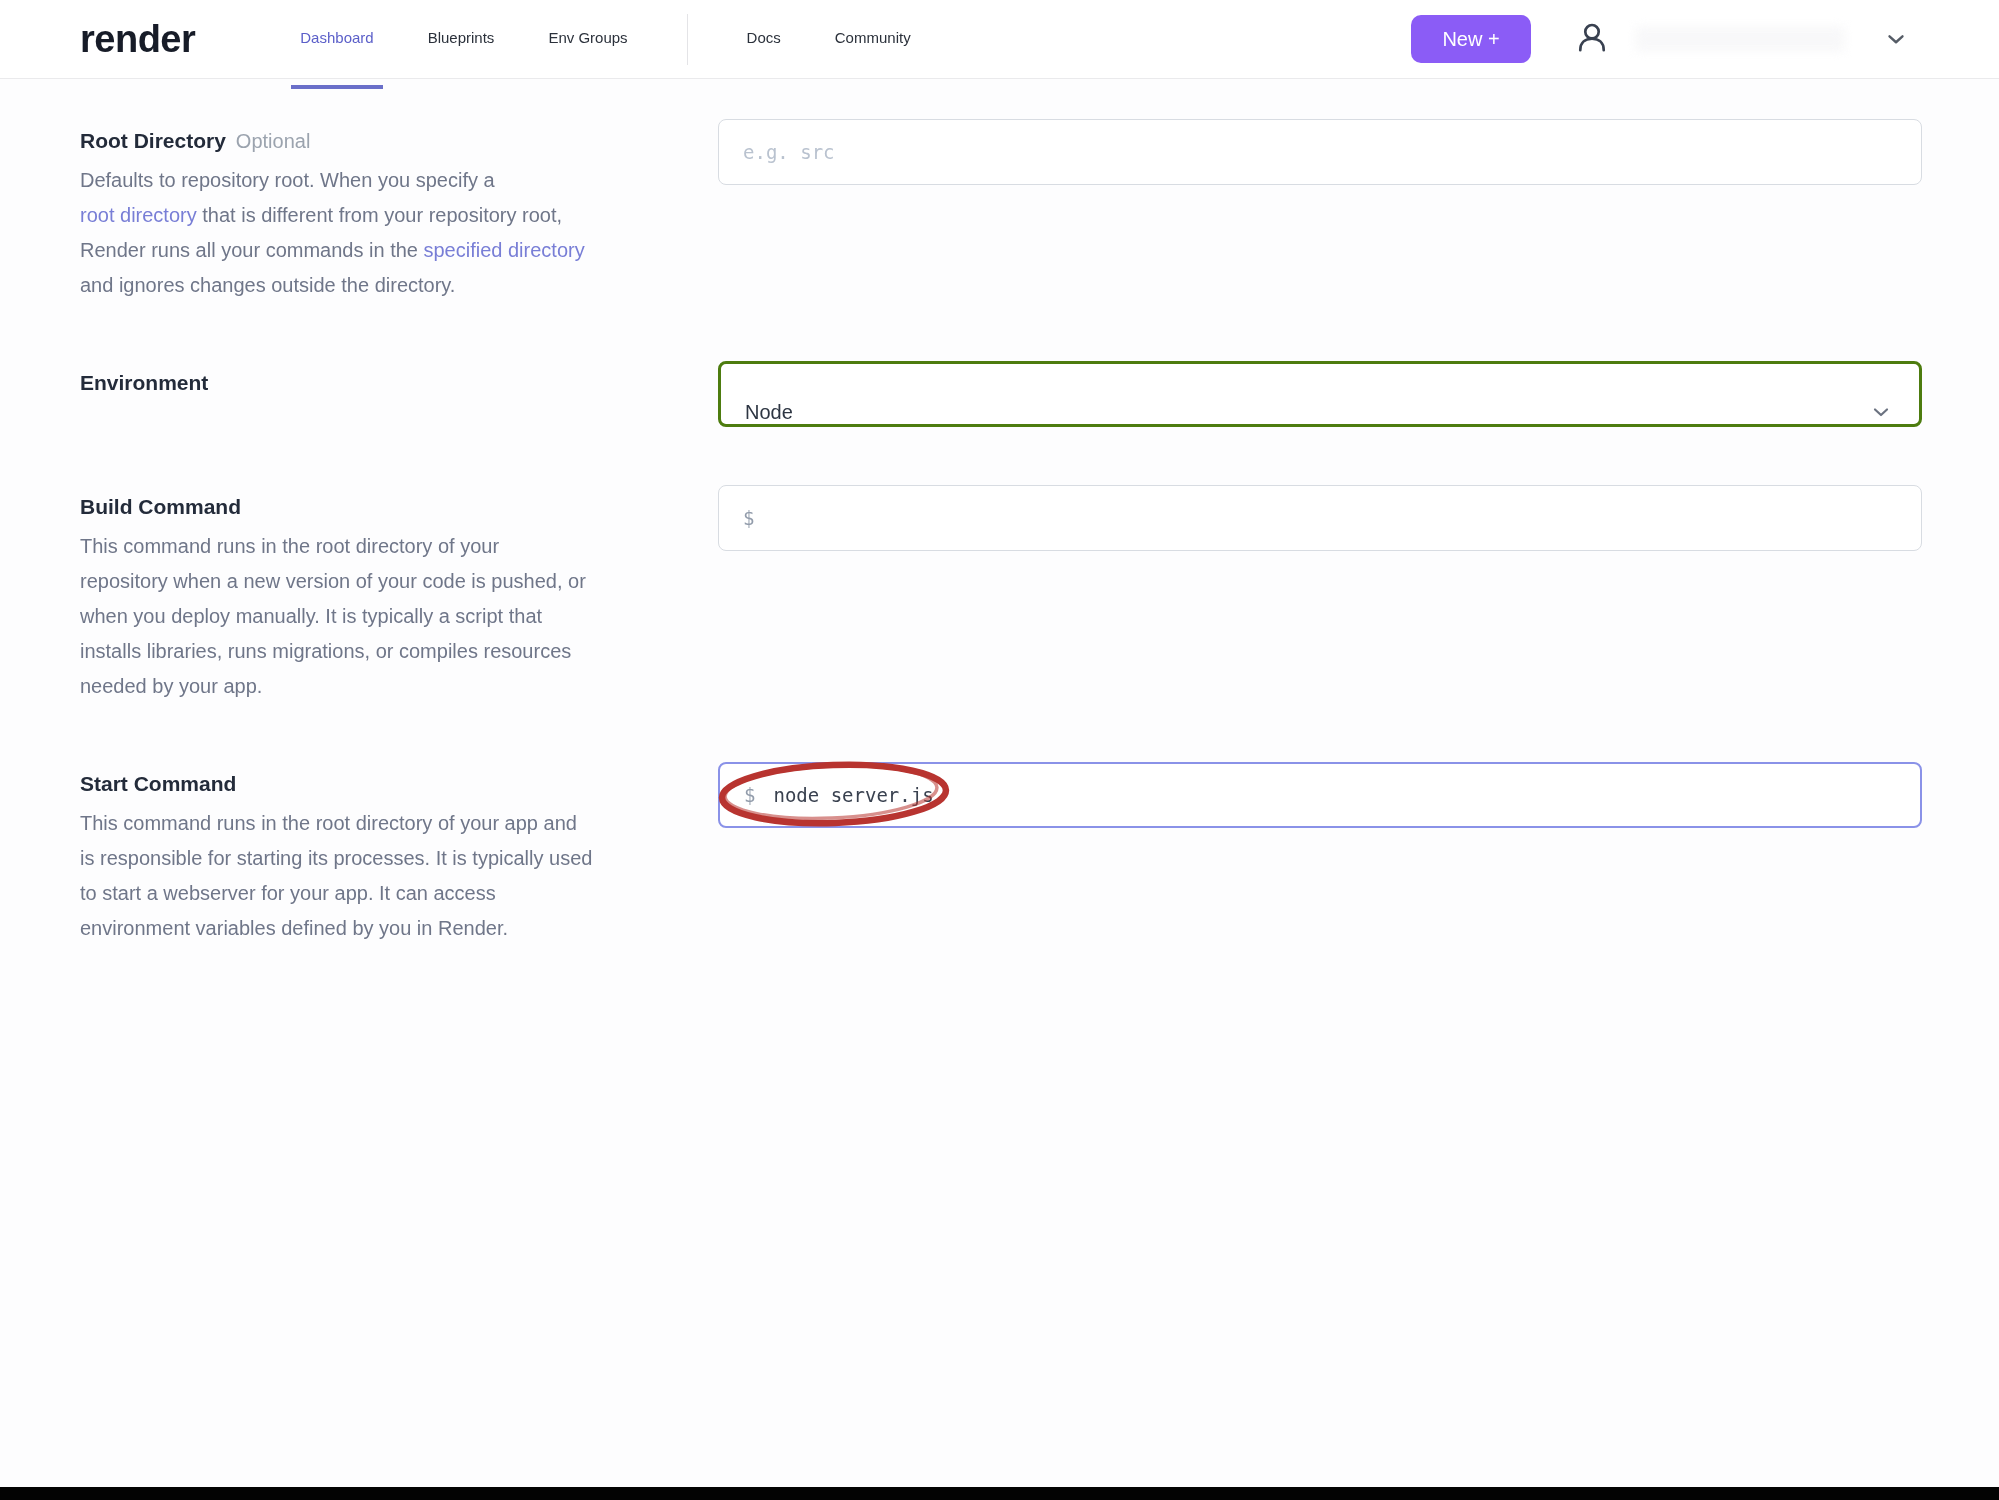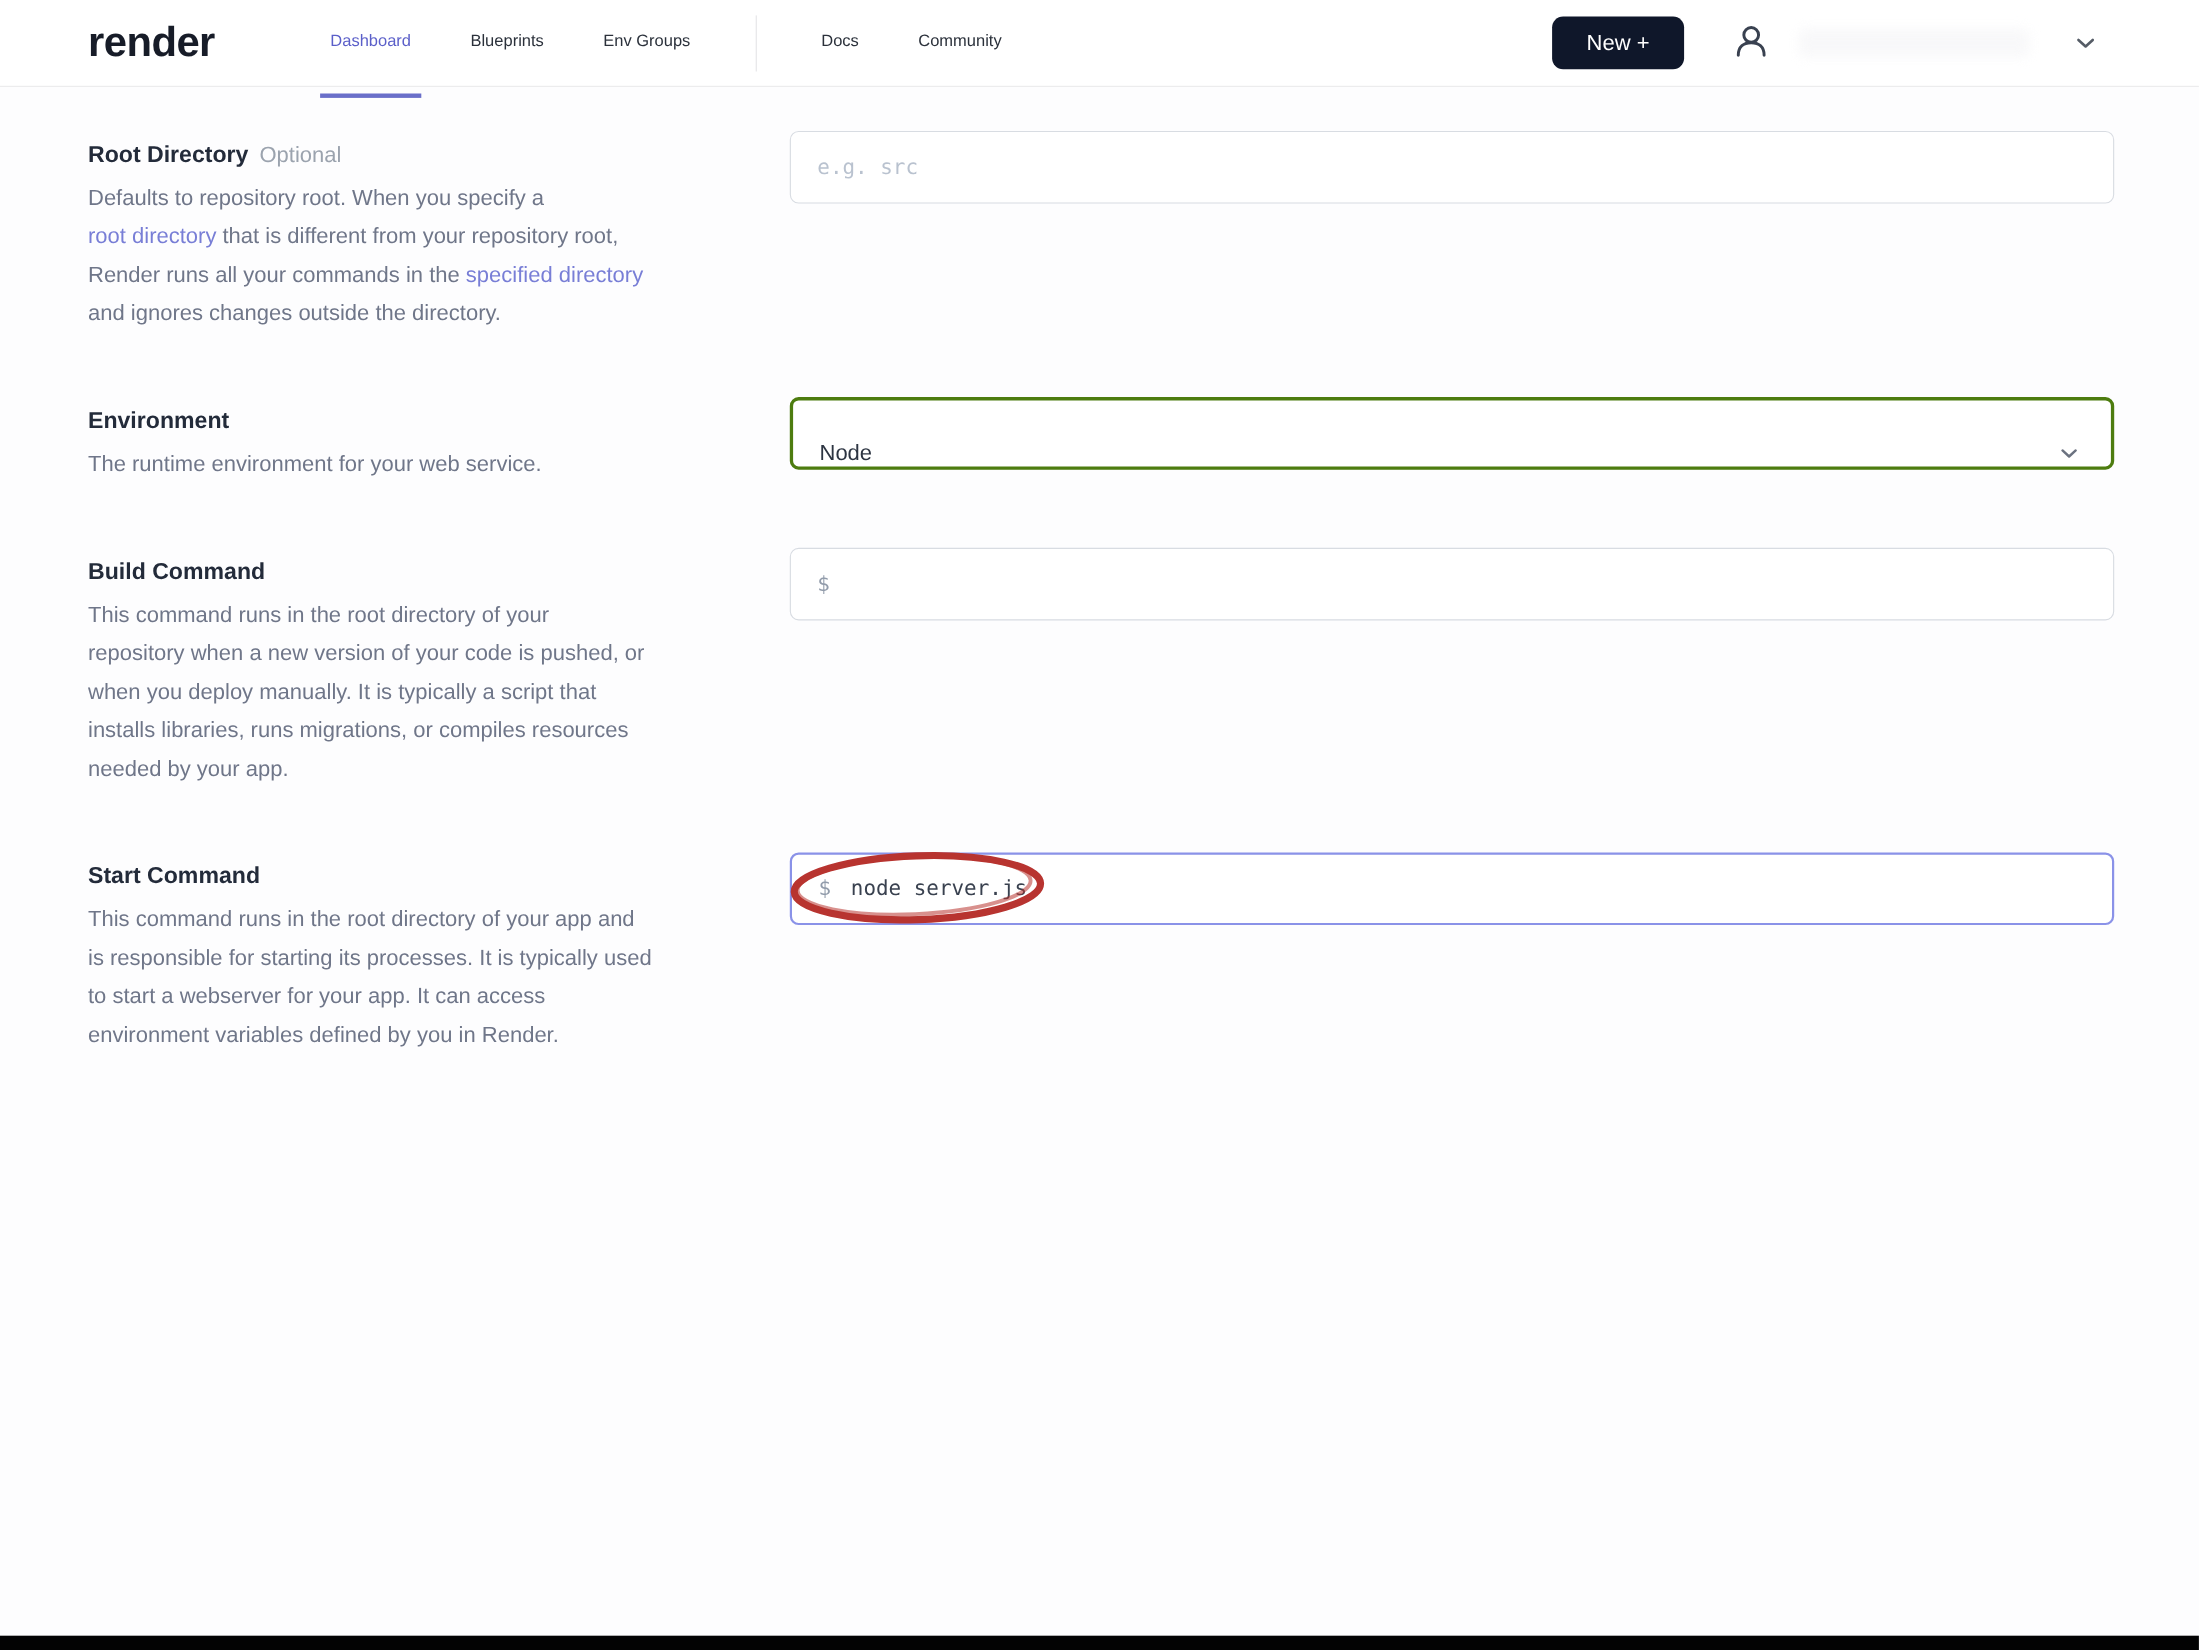--- a/index.html
+++ b/index.html
@@ -28,21 +28,21 @@
     display:flex;align-items:center;
     padding:0 9px;font-size:15px;color:#2b313b;
     border-bottom:4px solid transparent;box-sizing:border-box;
     cursor:pointer;white-space:nowrap;
   }
   .nav-item.active{color:#5b5fc9;border-bottom-color:#6a6fc9;}
   .nav-divider{width:1px;background:#e4e4e7;margin:24px 14px;}
   .header-right{margin-left:auto;display:flex;align-items:center;}
   .new-btn{
     width:120px;height:48px;border:none;border-radius:10px;
-    background:#0f172a;color:#ffffff;font-size:20px;
+    background:#8b5cf6;color:#ffffff;font-size:20px;
     font-family:"Liberation Sans",sans-serif;cursor:pointer;
   }
   .account-icon-btn{
     width:46px;height:46px;margin-left:38px;
     display:flex;align-items:center;justify-content:center;
     background:transparent;border:none;cursor:pointer;
   }
   .redacted{
     width:210px;height:26px;margin-left:20px;border-radius:6px;
     background:#f5f5f7;filter:blur(5px);opacity:.65;
@@ -146,21 +146,20 @@
       <div class="col-right">
         <div class="input-shell">
           <input type="text" placeholder="e.g. src" style="">
         </div>
       </div>
     </div>
 
     <div class="row">
       <div class="col-left">
         <div class="field-label">Environment</div>
-        <div class="desc">The runtime environment for your web service.</div>
       </div>
       <div class="col-right">
         <div class="select-shell">
           <span class="select-value">Node</span>
           <span style="display:flex;">
             <svg width="24" height="24" viewBox="0 0 24 24" fill="none">
               <path d="M6 9.5 L12 15 L18 9.5" stroke="#6b7280" stroke-width="2.2" stroke-linecap="round" stroke-linejoin="round"></path>
             </svg>
           </span>
         </div>

